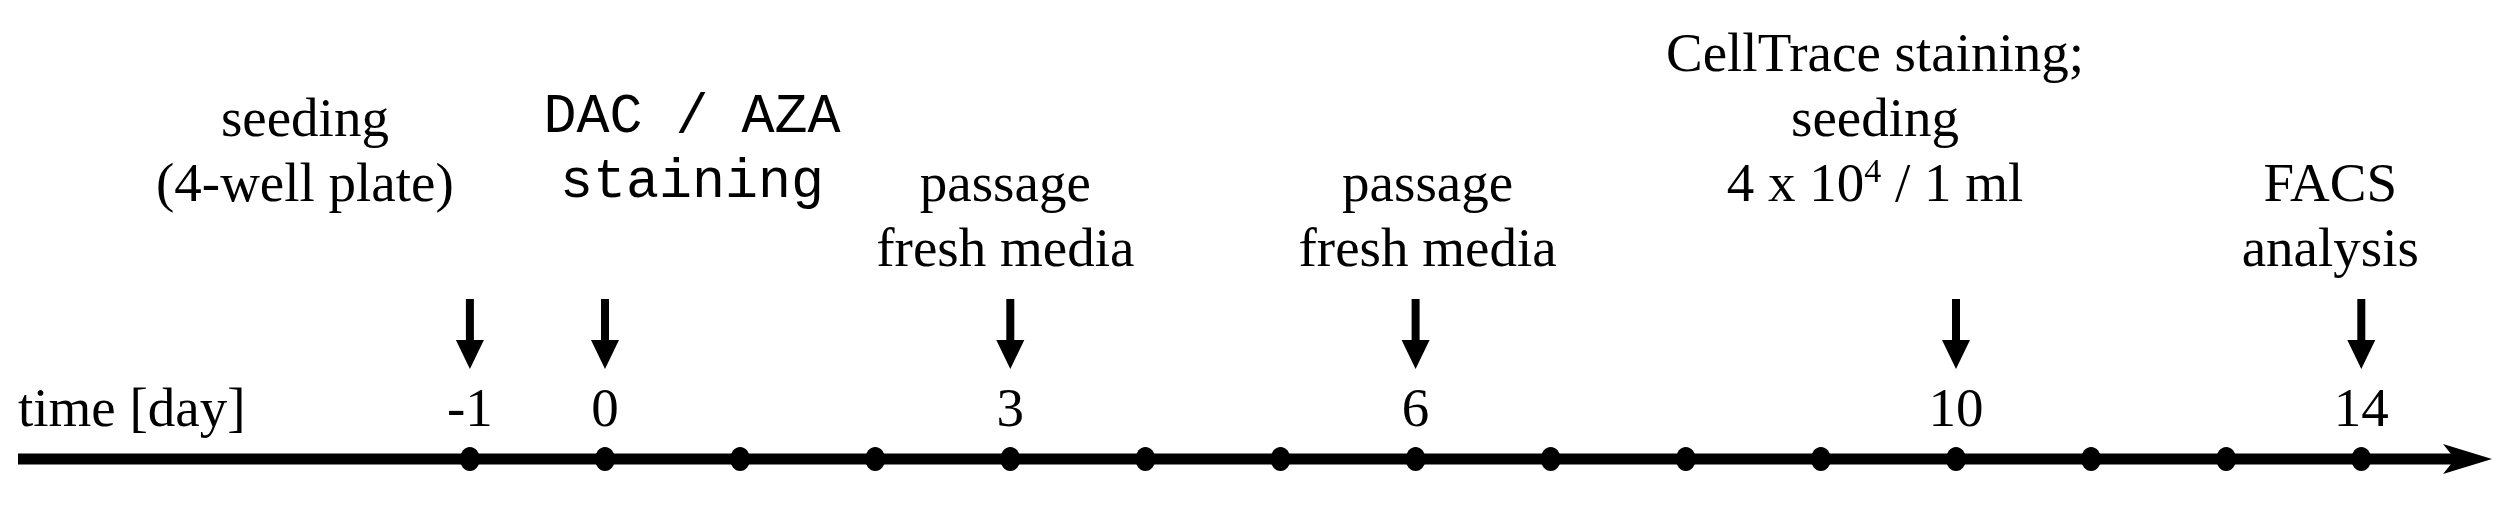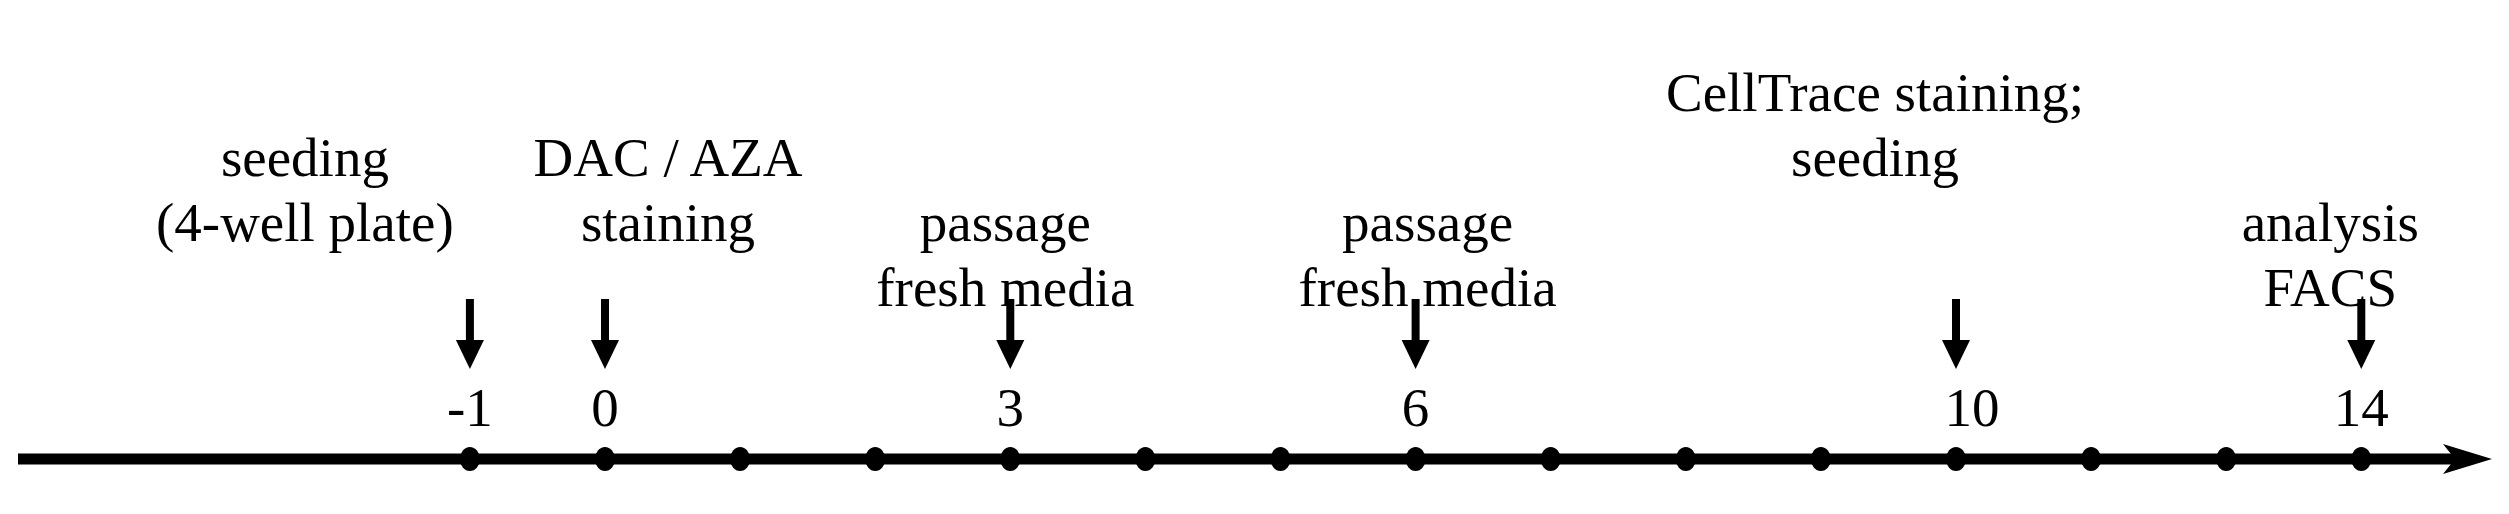--- a/index.html
+++ b/index.html
@@ -12,21 +12,20 @@
     overflow:hidden;
   }
   #axis-svg{position:absolute;left:0;top:0;width:2509px;height:514px;pointer-events:none;}
   .event-label{
     position:absolute;
     transform:translateX(-50%);
     text-align:center;
     font-size:55px;
     line-height:65px;
     white-space:nowrap;
-    margin-top:40px;
   }
   .event-label sup{
     font-size:62%;
     vertical-align:baseline;
     position:relative;
     top:-0.55em;
     line-height:0;
   }
   .day-label{
     position:absolute;
@@ -73,47 +72,49 @@
       <polygon points="591,340 619,340 605,369" fill="#000000"></polygon>
       <line x1="1010.3" y1="299" x2="1010.3" y2="342" stroke="#000000" stroke-width="8"></line>
       <polygon points="996.3,340 1024.3,340 1010.3,369" fill="#000000"></polygon>
       <line x1="1415.6" y1="299" x2="1415.6" y2="342" stroke="#000000" stroke-width="8"></line>
       <polygon points="1401.6,340 1429.6,340 1415.6,369" fill="#000000"></polygon>
       <line x1="1956" y1="299" x2="1956" y2="342" stroke="#000000" stroke-width="8"></line>
       <polygon points="1942,340 1970,340 1956,369" fill="#000000"></polygon>
       <line x1="2361.3" y1="299" x2="2361.3" y2="342" stroke="#000000" stroke-width="8"></line>
       <polygon points="2347.3,340 2375.3,340 2361.3,369" fill="#000000"></polygon>
     </svg>
+  <div class="axis-title">time [day]</div>
   <div id="events-layer">
       <div class="event-label" style="left: 304.9px; top: 85px;">
         <div>seeding</div>
         <div>(4-well plate)</div>
       </div>
-      <div class="event-label" style="left: 668px; top: 85px;">
+      <div class="event-label" style="left: 692px; top: 85px; font-family: Liberation Mono, monospace;">
         <div>DAC / AZA</div>
         <div>staining</div>
       </div>
       <div class="event-label" style="left: 1005.3px; top: 150px;">
         <div>passage</div>
         <div>fresh media</div>
       </div>
       <div class="event-label" style="left: 1427.6px; top: 150px;">
         <div>passage</div>
         <div>fresh media</div>
       </div>
       <div class="event-label" style="left: 1875px; top: 20px;">
         <div>CellTrace staining;</div>
         <div>seeding</div>
+        <div>4 x 10<sup>4</sup> / 1 ml</div>
       </div>
       <div class="event-label" style="left: 2330.3px; top: 150px;">
+        <div>FACS</div>
         <div>analysis</div>
-        <div>FACS</div>
       </div>
     </div>
   <div id="ticks-layer">
       <div class="day-label" style="left: 469.9px;">-1</div>
       <div class="day-label" style="left: 605px;">0</div>
       <div class="day-label" style="left: 1010.3px;">3</div>
       <div class="day-label" style="left: 1415.6px;">6</div>
-      <div class="day-label" style="left: 1956px; margin-left: 16px;">10</div>
+      <div class="day-label" style="left: 1956px;">10</div>
       <div class="day-label" style="left: 2361.3px;">14</div>
     </div>
 </div>
 
 </body></html>

